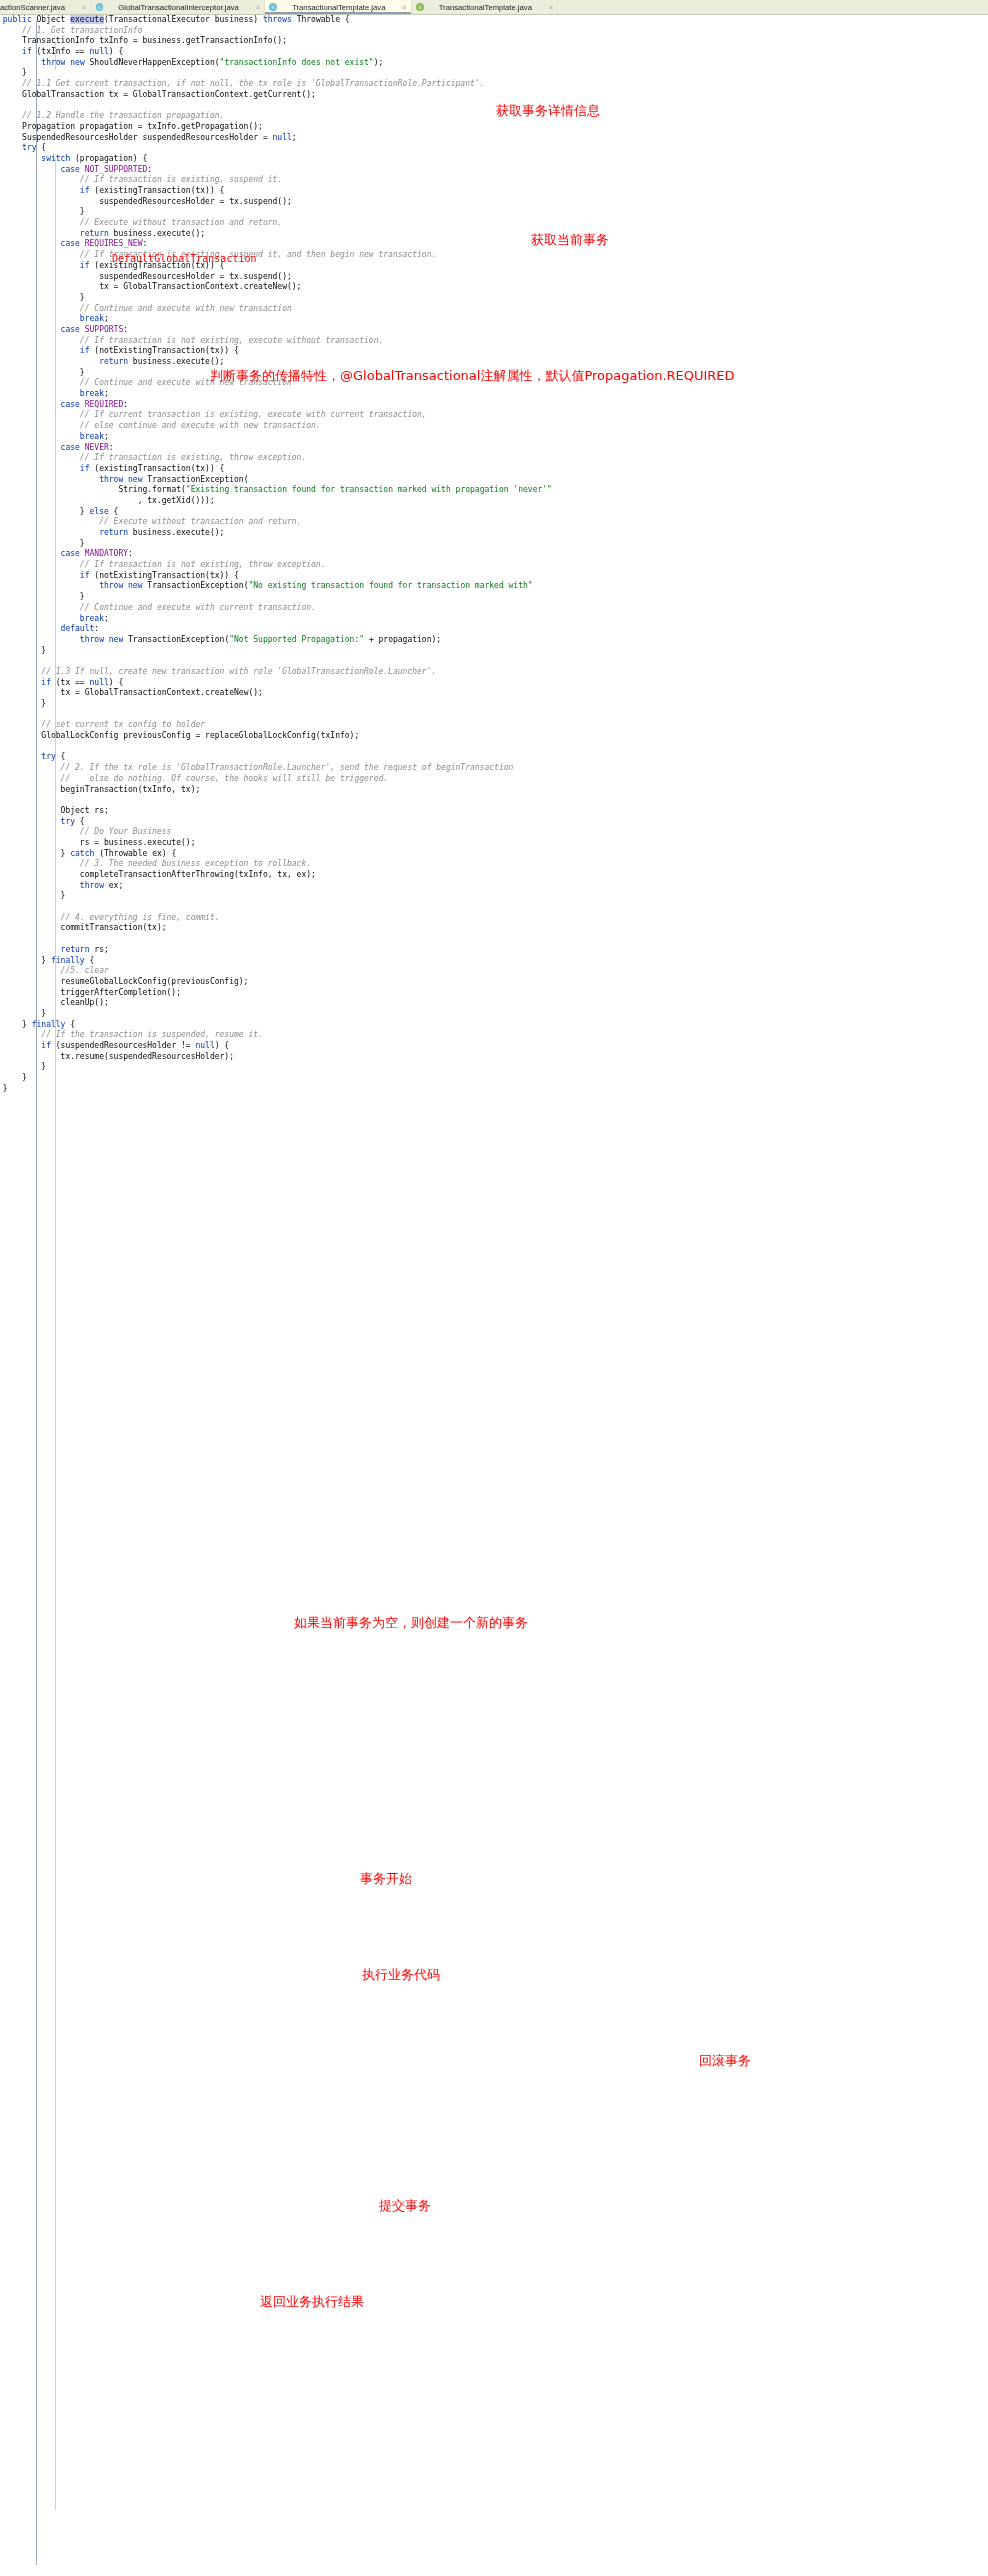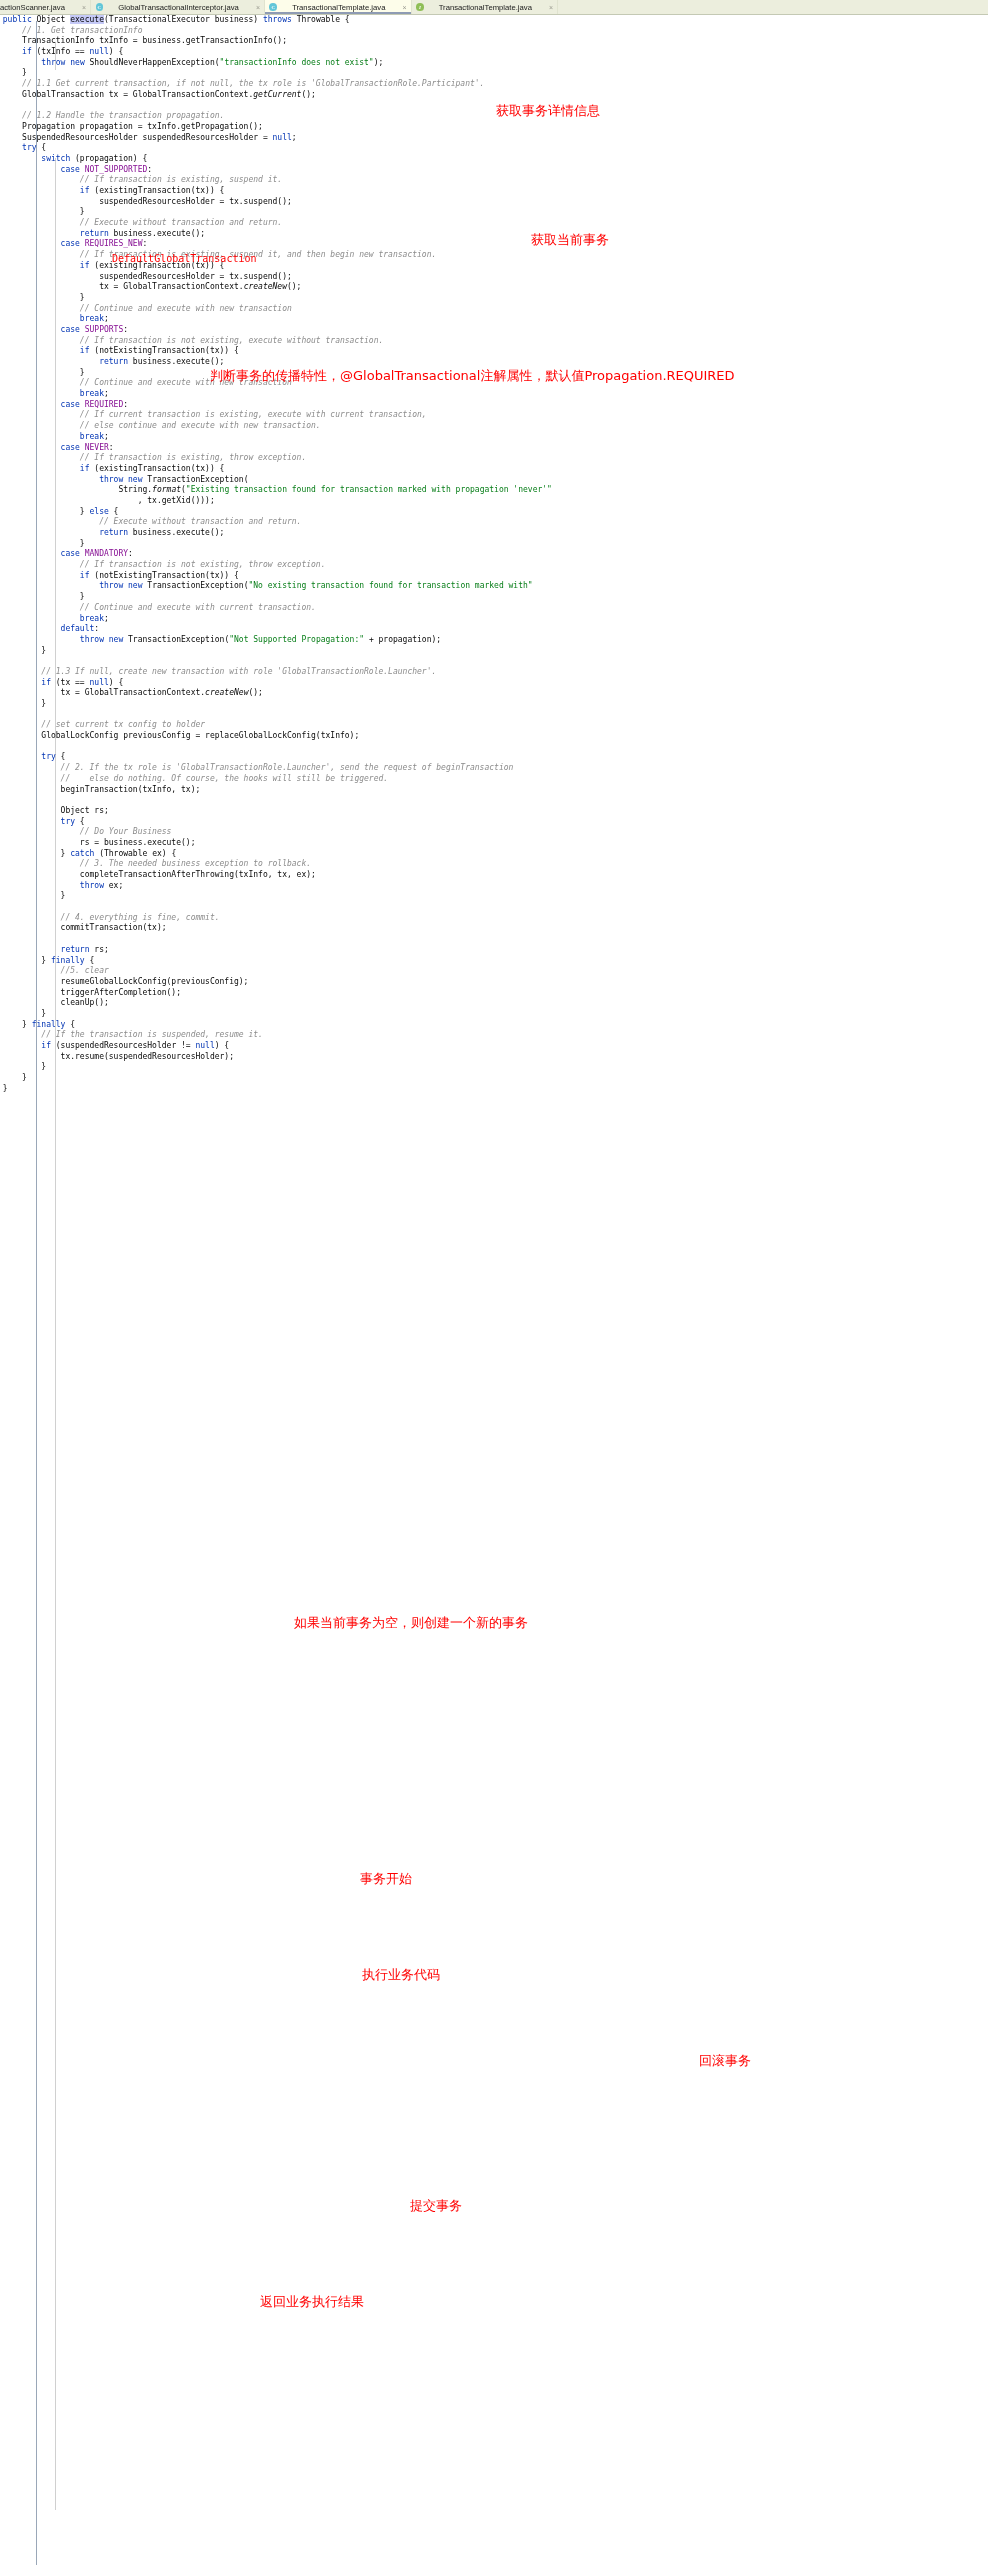--- a/index.html
+++ b/index.html
@@ -97,21 +97,21 @@
     background:#d0d0d0;
     pointer-events:none;
   }
   .guide.active{background:#9aa7b8;}
 
   
   .kw{color:#0033b3;}
   .cm{color:#8c8c8c;font-style:italic;}
   .str{color:#067d17;}
   .enum{color:#871094;}
-  .mtd-it{font-style:italic;}
+  .mtd-it{}
   .hl{background:#c5c9f7;}
 
   
   .anno{
     color:#ff0000;
     font-family:"DejaVu Sans","Liberation Sans",sans-serif;
     font-size:13px;
     position:absolute;
     white-space:pre;
   }
@@ -167,17 +167,17 @@
 
   <div class="anno-layer" id="anno-root">
       <span class="anno" style="left: 496px; top: 87px;">获取事务详情信息</span>
       <span class="anno" style="left: 531px; top: 216px;">获取当前事务</span>
       <span class="anno mono" style="left: 112px; top: 238px;">DefaultGlobalTransaction</span>
       <span class="anno" style="left: 210px; top: 352px;">判断事务的传播特性，@GlobalTransactional注解属性，默认值Propagation.REQUIRED</span>
       <span class="anno" style="left: 294px; top: 1599px;">如果当前事务为空，则创建一个新的事务</span>
       <span class="anno" style="left: 360px; top: 1855px;">事务开始</span>
       <span class="anno" style="left: 362px; top: 1951px;">执行业务代码</span>
       <span class="anno" style="left: 699px; top: 2037px;">回滚事务</span>
-      <span class="anno" style="left: 410px; top: 2182px;">提交事务</span>
+      <span class="anno" style="left: 379px; top: 2182px;">提交事务</span>
       <span class="anno" style="left: 260px; top: 2278px;">返回业务执行结果</span>
     </div>
 </div>
 
 
 </body></html>

